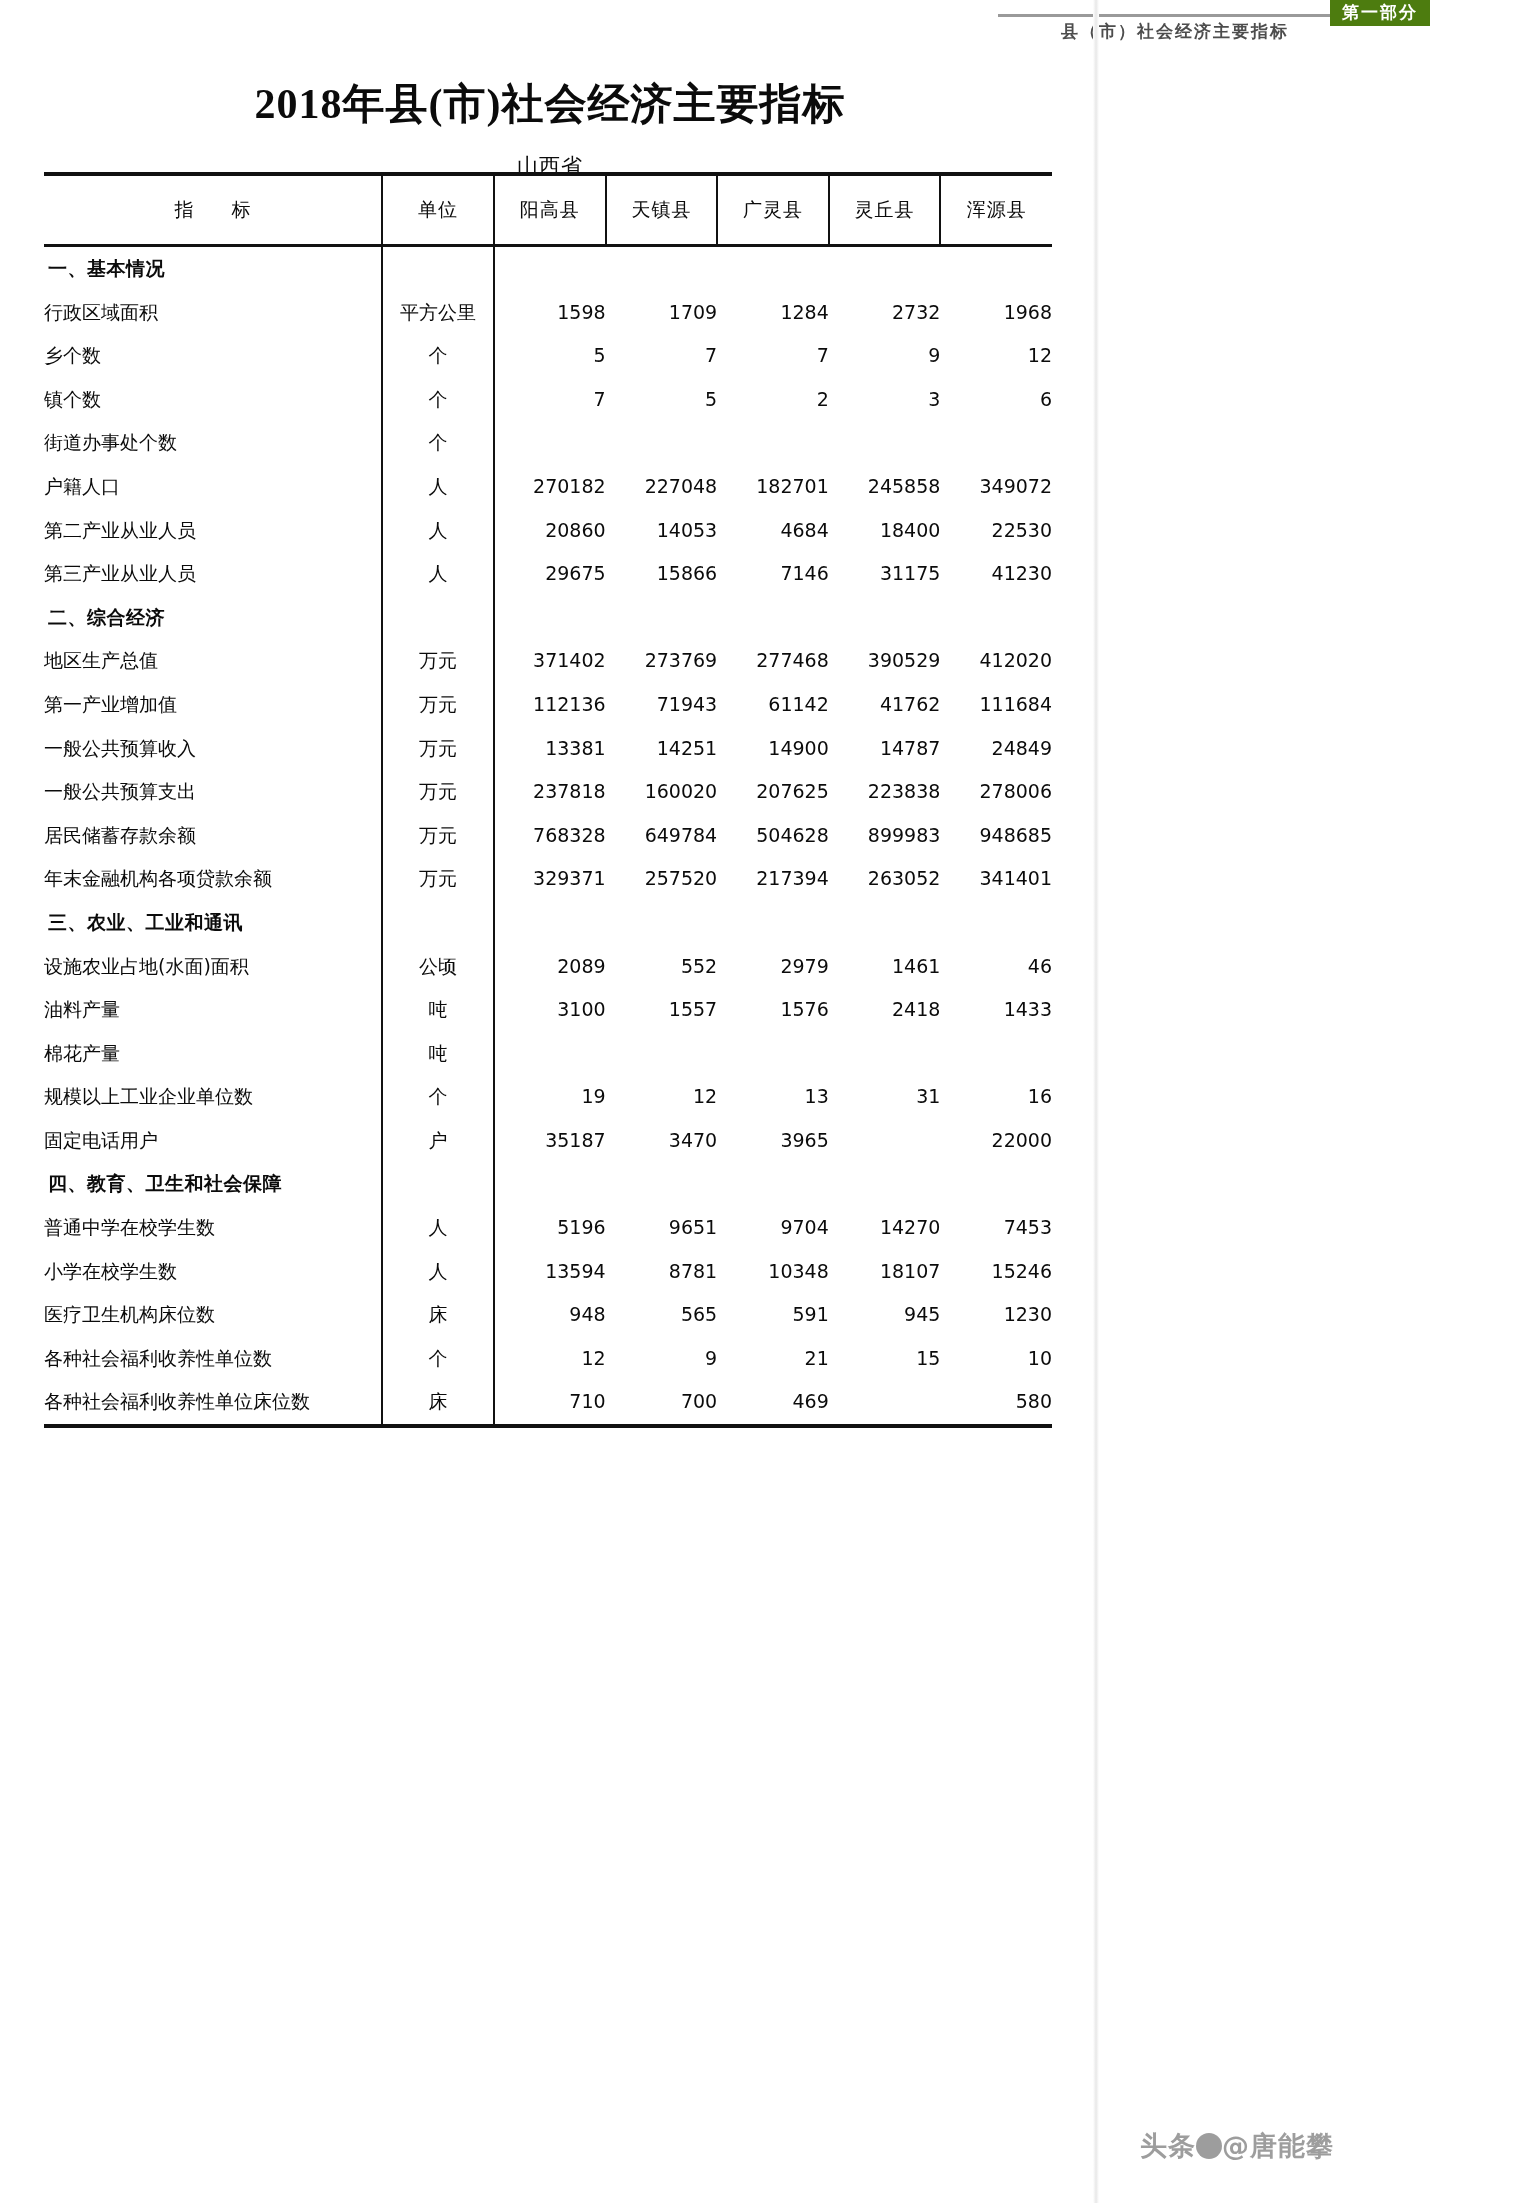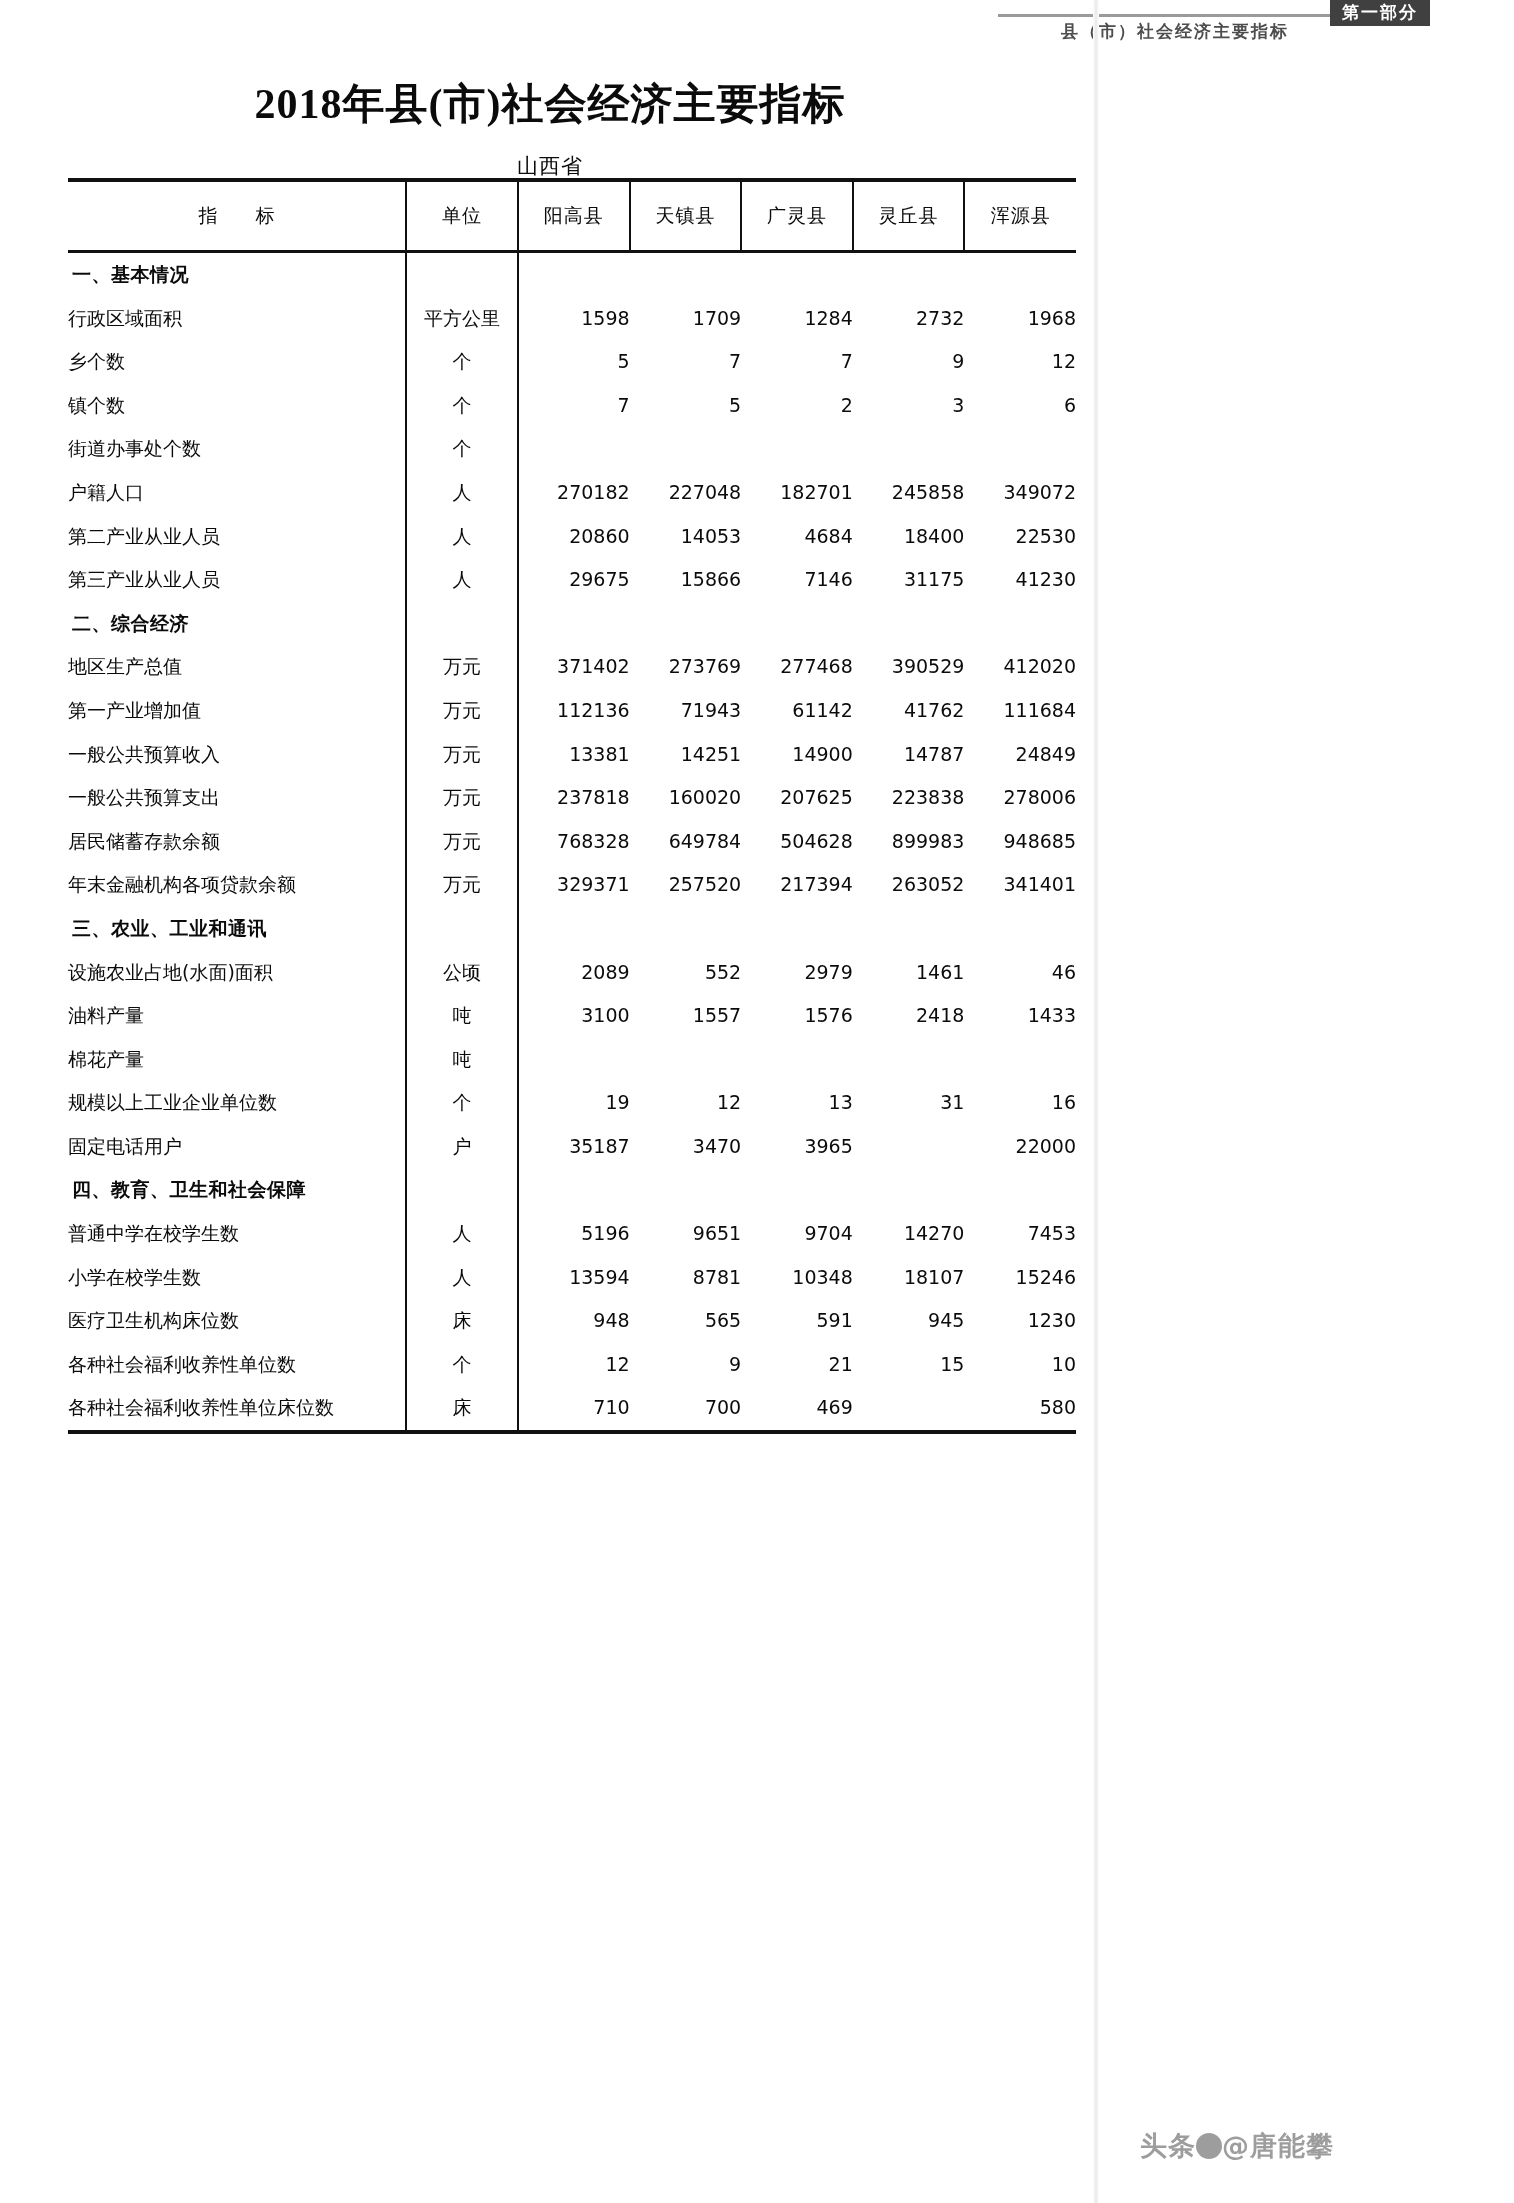--- a/index.html
+++ b/index.html
@@ -29,21 +29,21 @@
     top: 14px;
     left: 18px;
     width: 340px;
     height: 3px;
     background: #9a9a9a;
   }
   .rh-badge {
     position: absolute;
     top: 0px;
     left: 350px;
-    background: #404040;
+    background: #4d7c0f;
     color: #ffffff;
     font-family: "DejaVu Sans", "Liberation Sans", sans-serif;
     font-size: 17px;
     font-weight: 700;
     letter-spacing: 2px;
     padding: 2px 12px 4px 12px;
     line-height: 20px;
   }
   .rh-sub {
     position: absolute;
@@ -78,24 +78,23 @@
     width: 1100px;
     text-align: center;
     font-size: 21px;
     font-family: "DejaVu Sans", "Liberation Sans", sans-serif;
     letter-spacing: 1px;
   }
 
   
   .table-wrap {
     position: absolute;
-    top: 178px;
+    top: 172px;
     left: 44px;
     width: 1008px;
-    margin-left: 24px;
   }
   table.stat {
     border-collapse: collapse;
     width: 1008px;
     table-layout: fixed;
   }
   table.stat col.c-ind   { width: 338px; }
   table.stat col.c-unit  { width: 112px; }
   table.stat col.c-data  { width: 111.6px; }
 

